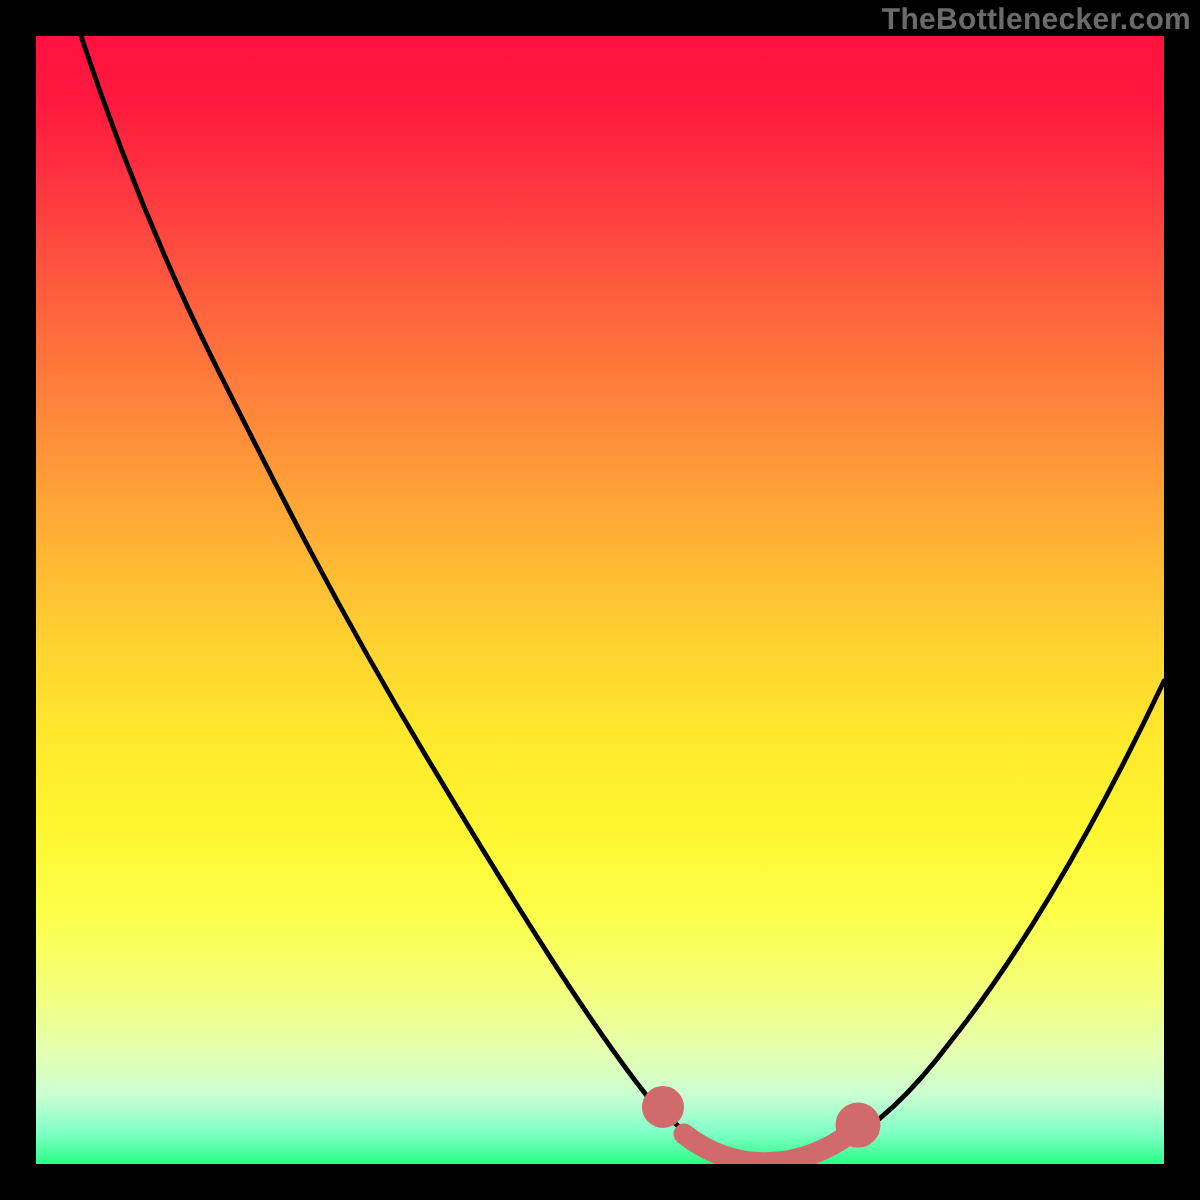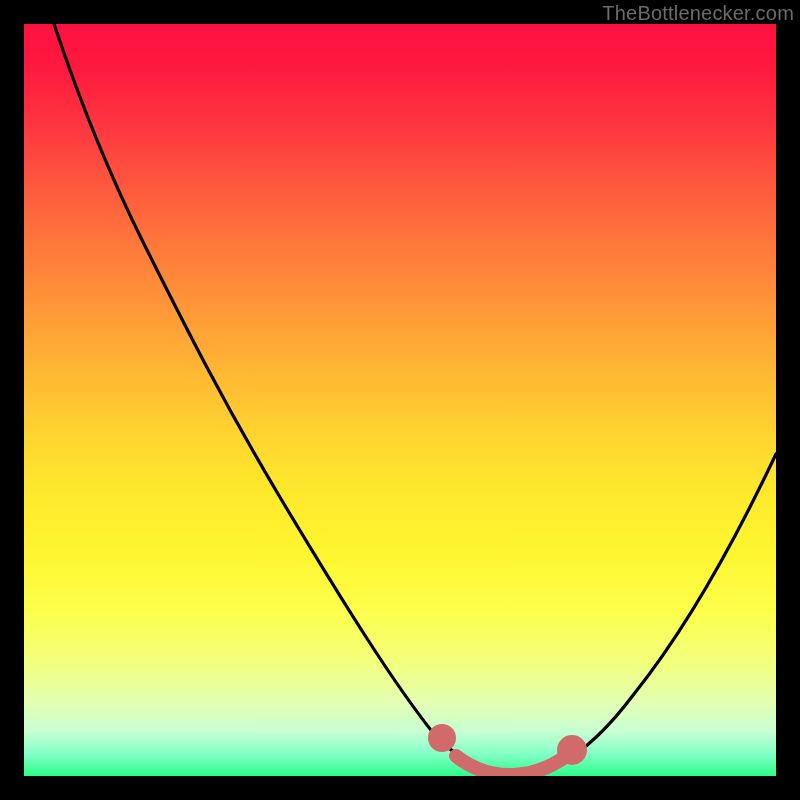--- a/index.html
+++ b/index.html
@@ -57,21 +57,21 @@
     width: 100%;
     height: 100%;
   }
   .watermark {
     position: absolute;
     top: 2px;
     right: 6px;
     color: #6b6b6b;
     font-size: 20px;
     letter-spacing: 0.2px;
-    font-weight: 400;
+    font-weight: 700;
   }
 </style>
 </head>
 <body>
 
 <div class="stage">
 
   <div class="watermark">TheBottlenecker.com</div>
 
   <div class="plot-area">

